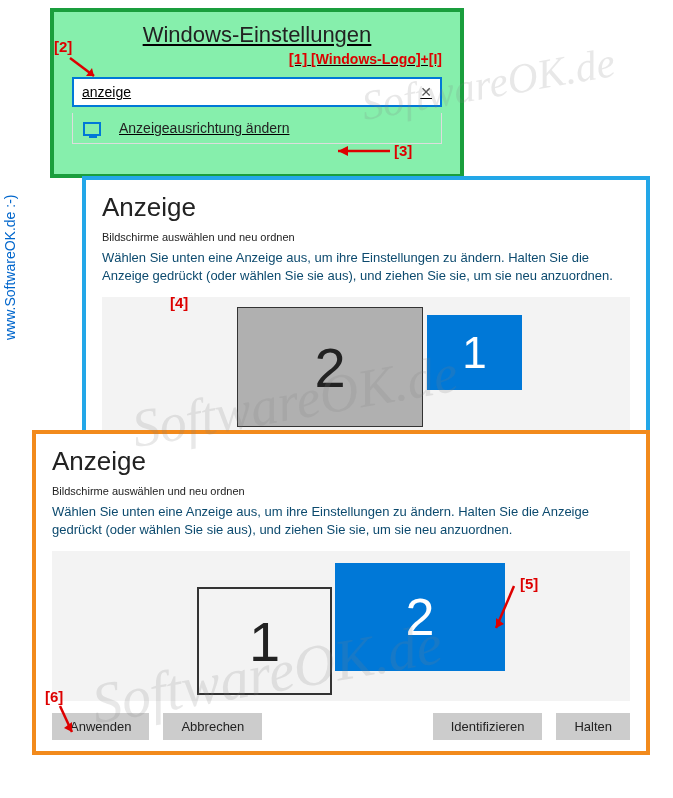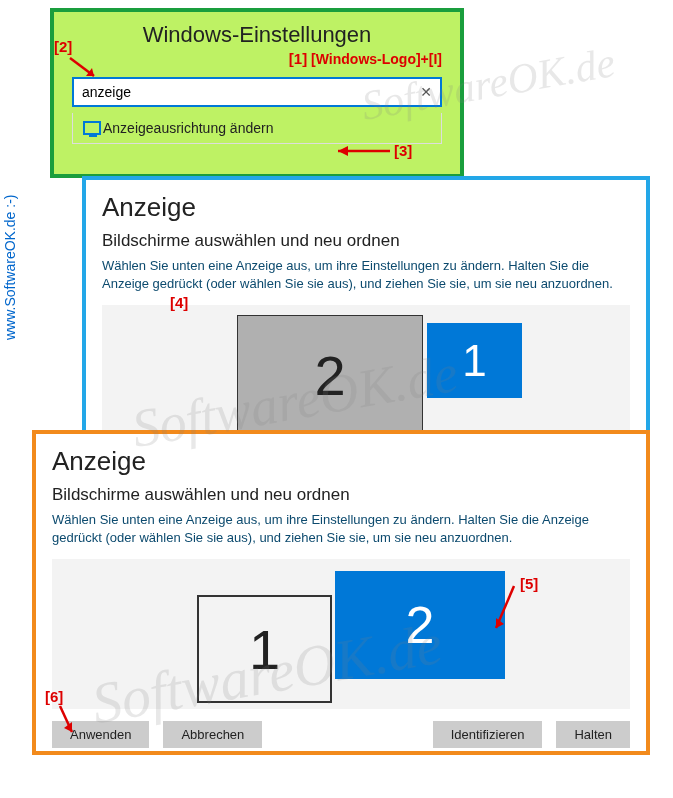--- a/index.html
+++ b/index.html
@@ -1,35 +1,35 @@
 <!DOCTYPE html>
 <html><head>
   <meta charset="utf-8">
   <style>
     * { margin: 0; padding: 0; box-sizing: border-box; font-family: 'Segoe UI', Arial, sans-serif; }
     body { background: #ffffff; width: 673px; height: 798px; position: relative; overflow: hidden; }
     
     .left-text { position: absolute; left: 2px; top: 165px; transform: rotate(-90deg); transform-origin: left top; font-size: 14px; color: #0066cc; white-space: nowrap; }
     
-    .panel1 { position: absolute; left: 50px; top: 8px; width: 414px; height: 170px; background: #bef264; border: 4px solid #1a9e3d; padding: 10px 18px; }
+    .panel1 { position: absolute; left: 50px; top: 8px; width: 414px; height: 170px; background: #86efac; border: 4px solid #1a9e3d; padding: 10px 18px; text-decoration: underline; }
     .panel1-title { text-align: center; font-size: 22px; font-weight: 300; color: #222; margin-bottom: 2px; }
     .panel1-hint { text-align: right; font-size: 14px; color: #d00; font-weight: bold; margin-bottom: 10px; }
     .search-box { border: 2px solid #0078d7; display: flex; align-items: center; padding: 5px 8px; margin-bottom: 6px; background: #fff; }
     .search-input { flex: 1; border: none; outline: none; font-size: 14px; }
     .search-clear { font-size: 14px; color: #555; cursor: pointer; }
-    .result-row { border: 1px solid #ddd; border-top: none; display: flex; align-items: center; padding: 7px 10px; gap: 2px; }
+    .result-row { border: 1px solid #ddd; border-top: none; display: flex; align-items: flex-end; padding: 7px 10px; gap: 18px; }
     .monitor-icon { width: 18px; height: 14px; border: 2px solid #0078d7; position: relative; }
     .monitor-icon::after { content: ''; position: absolute; bottom: -4px; left: 4px; width: 8px; height: 2px; background: #0078d7; }
     .result-text { font-size: 14px; color: #222; }
     
     .panel2 { position: absolute; left: 82px; top: 176px; width: 568px; height: 300px; background: #fff; border: 4px solid #23a7e8; padding: 12px 16px; }
     .panel3 { position: absolute; left: 32px; top: 430px; width: 618px; height: 325px; background: #fff; border: 4px solid #f28a1c; padding: 12px 16px; }
     
     .disp-title { font-size: 26px; font-weight: 300; color: #222; margin-bottom: 8px; }
-    .disp-sub { font-size: 17px; font-weight: 400; color: #222; margin-bottom: 6px; }
+    .disp-sub { font-size: 11px; font-weight: 400; color: #222; margin-bottom: 6px; }
     .disp-desc { font-size: 13px; color: #0c4a6e; line-height: 1.4; margin-bottom: 12px; }
     
     .arrange-area { background: #f3f3f3; height: 140px; position: relative; }
     .arrange-area3 { background: #f3f3f3; height: 150px; position: relative; }
     
     .mon { position: absolute; display: flex; align-items: center; justify-content: center; font-size: 56px; font-weight: 300; }
     .mon-gray { background: #b0b0b0; border: 1px solid #333; color: #222; }
     .mon-blue { background: #0078d7; border: 2px solid #0078d7; color: #fff; }
     .mon-outlined { background: #f3f3f3; border: 2px solid #333; color: #222; }
     

